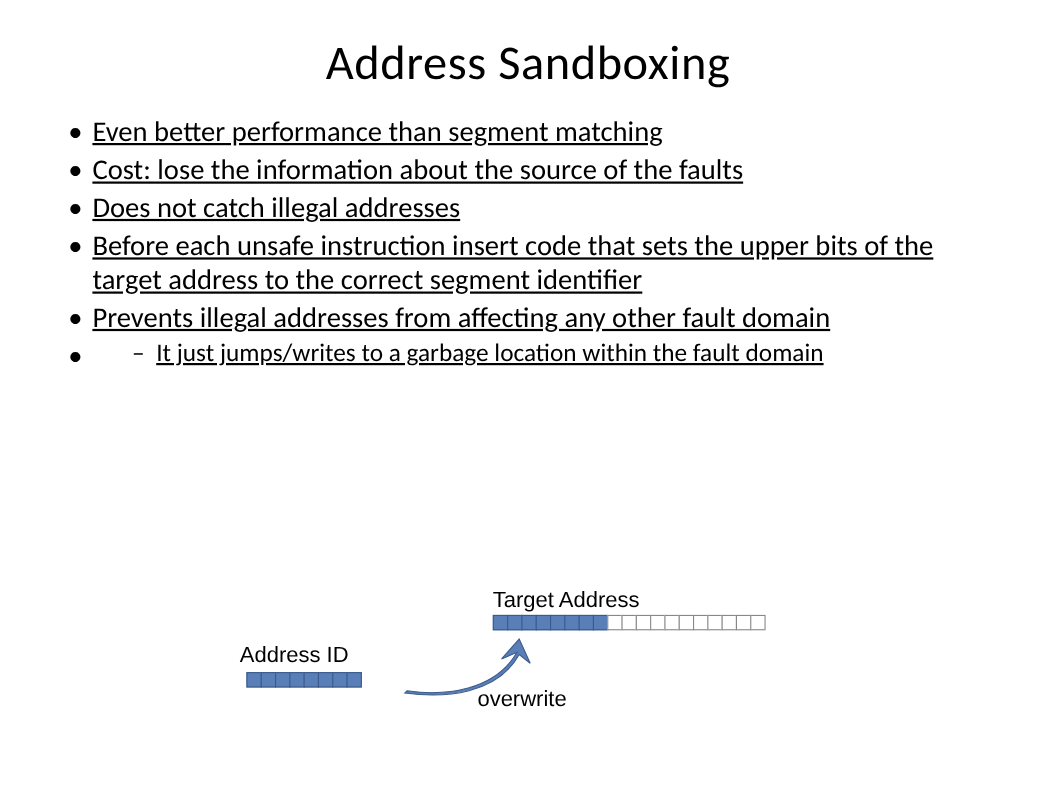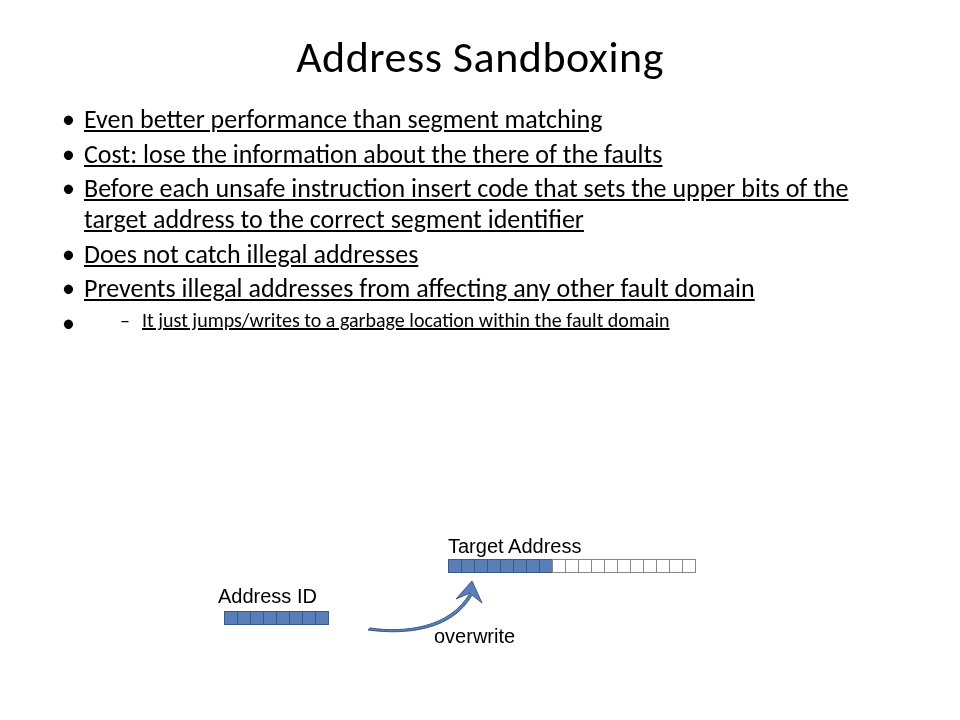--- a/index.html
+++ b/index.html
@@ -47,21 +47,21 @@
     font-size: 26px;
   }
   ul.sub {
     list-style: none;
     padding: 0;
     margin: 4px 0 0 36px;
   }
   ul.sub > li {
     position: relative;
     padding-left: 22px;
-    font-size: 20px;
+    font-size: 23px;
     line-height: 1.2;
     color: #000;
   }
   ul.sub > li::before {
     content: "–";
     position: absolute;
     left: 0;
     top: 0;
   }
 
@@ -123,23 +123,23 @@
   }
 </style>
 </head>
 <body>
 
 <div class="slide">
   <div class="title">Address Sandboxing</div>
 
   <ul class="bullets">
     <li>Even better performance than segment matching</li>
-    <li>Cost: lose the information about the there of the faults</li>
+    <li>Cost: lose the information about the source of the faults</li>
+    <li>Does not catch illegal addresses</li>
     <li>Before each unsafe instruction insert code that sets the upper bits of the target address to the correct segment identifier</li>
-    <li>Does not catch illegal addresses</li>
     <li>Prevents illegal addresses from affecting any other fault domain</li>
     <li>
       <ul class="sub">
         <li>It just jumps/writes to a garbage location within the fault domain</li>
       </ul>
     </li>
   </ul>
 
   <div class="diagram">
     <div class="ta-label">Target Address</div>

